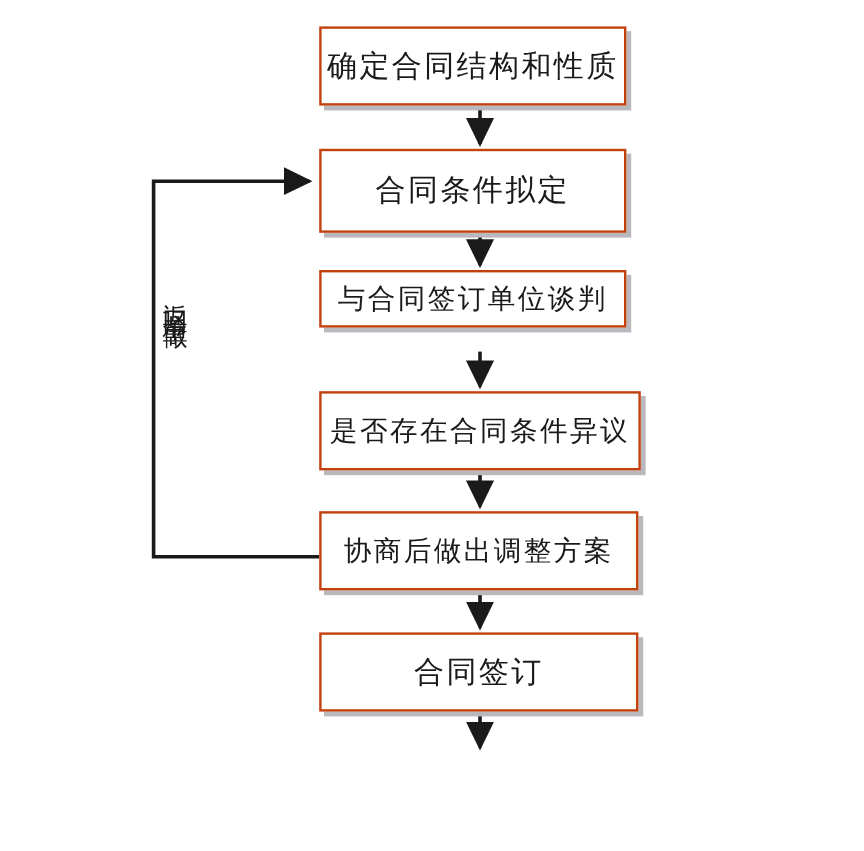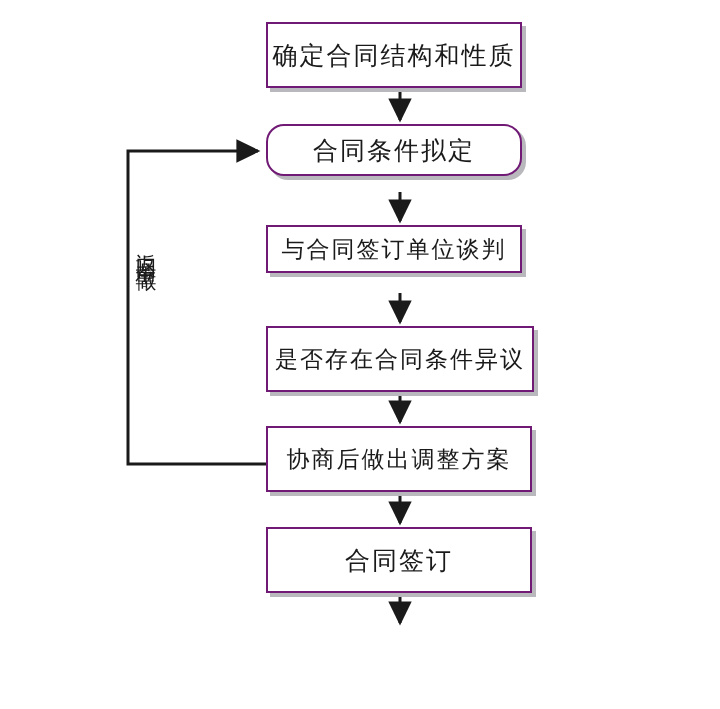--- a/index.html
+++ b/index.html
@@ -16,35 +16,35 @@
   #flowchart-canvas {
     position: relative;
     width: 720px;
     height: 709px;
     background: #ffffff;
   }
   .node {
     position: absolute;
     box-sizing: border-box;
     background: #ffffff;
-    border: 2px solid #701a75;
+    border: 2px solid #c2410c;
     box-shadow: 4px 4px 0 0 #b9b9bd;
     display: flex;
     align-items: center;
     justify-content: center;
     color: #1a1a1a;
     letter-spacing: 2px;
     white-space: nowrap;
   }
   .node-label {
     display: block;
     line-height: 1;
   }
   .n1 { left: 266px; top: 22px;  width: 256px; height: 66px; font-size: 25px; }
-  .n2 { left: 266px; top: 124px; width: 256px; height: 52px; font-size: 25px; border-radius: 18px; }
+  .n2 { left: 266px; top: 124px; width: 256px; height: 70px; font-size: 25px; }
   .n3 { left: 266px; top: 225px; width: 256px; height: 48px; font-size: 23px; }
   .n4 { left: 266px; top: 326px; width: 268px; height: 66px; font-size: 23px; }
   .n5 { left: 266px; top: 426px; width: 266px; height: 66px; font-size: 23px; }
   .n6 { left: 266px; top: 527px; width: 266px; height: 66px; font-size: 25px; }
   .n7 { left: 219px; top: 627px; width: 361px; height: 60px; font-size: 25px; }
 
   svg.connectors {
     position: absolute;
     left: 0;
     top: 0;

